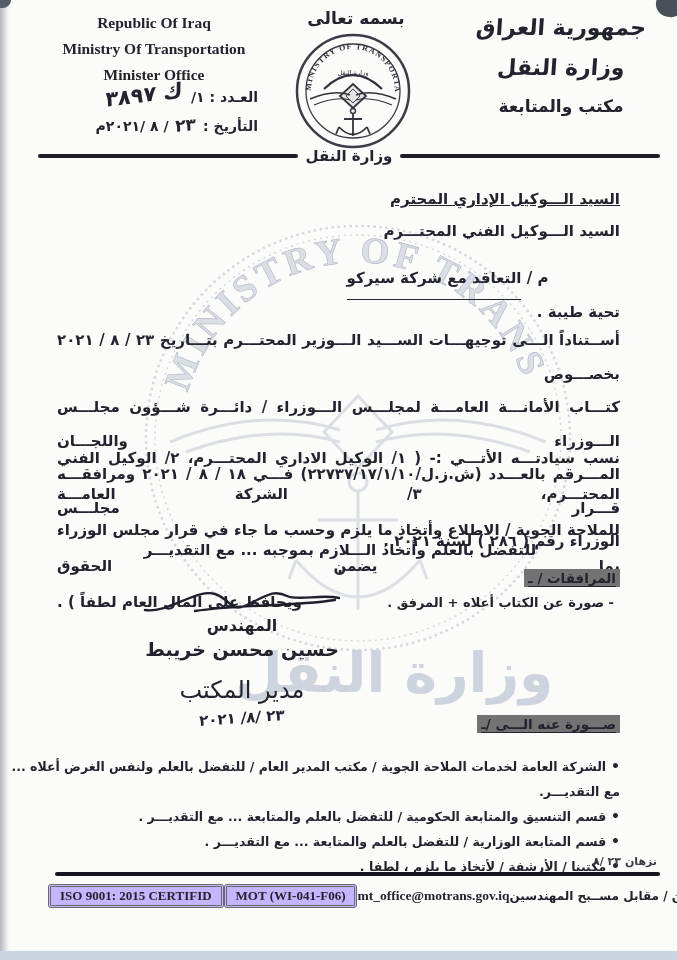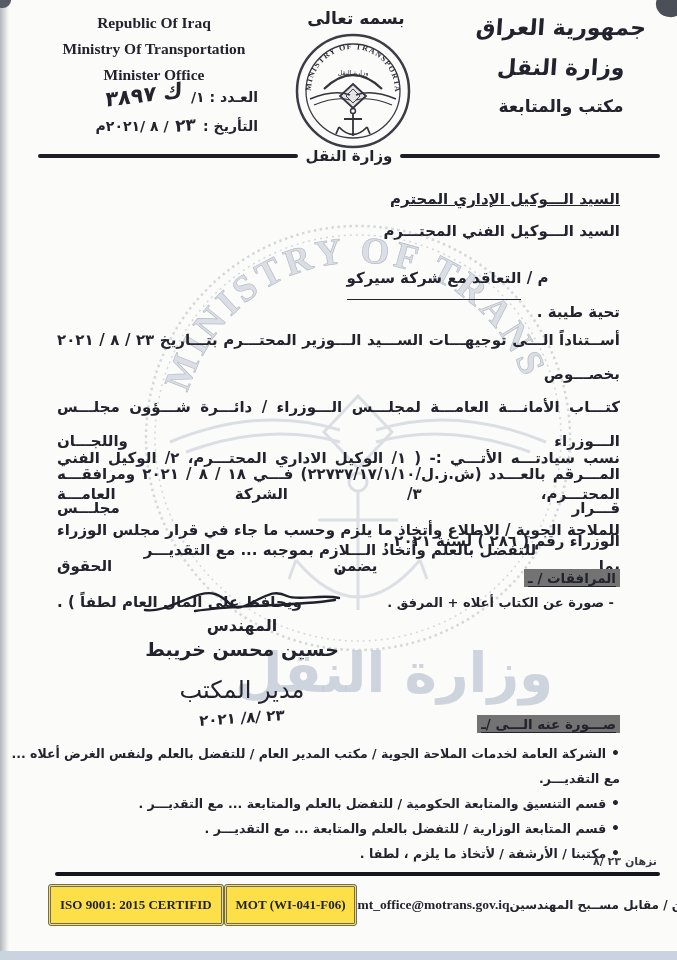--- a/index.html
+++ b/index.html
@@ -65,28 +65,28 @@
   .sig .t1{font-size:16px;font-weight:bold;margin-top:-4px;}
   .sig .name{font-size:19px;font-weight:900;margin-top:3px;}
   .sig .pos{font-size:24px;font-weight:400;margin-top:16px;}
   .sig .date{display:inline-block;font-size:15px;font-weight:bold;margin-top:5px;
              transform:rotate(-4deg) skewX(-5deg);}
 
   
   .copies{right:57px;top:716px;direction:rtl;text-align:right;font-size:13.5px;}
   .copies .li{line-height:25px;font-weight:bold;font-size:12.5px;}
   .copies .li::before{content:"•  ";font-size:14px;}
-  .copies .li.first{margin-top:9px;}
+  .copies .li.first{margin-top:22px;}
 
   
   .note{right:20px;top:855px;direction:rtl;font-size:11px;font-weight:bold;color:#3a3a44;}
   .frule{left:55px;top:872px;width:605px;height:4px;background:#15151d;border-radius:2px;}
   .footer{left:48px;top:884px;width:612px;display:flex;align-items:center;
           justify-content:space-between;}
-  .fbox{border:3px double #6a6a74;border-radius:3px;padding:10px 9px;background:#fde047;
+  .fbox{border:3px double #6a6a74;border-radius:3px;padding:1px 9px;background:#c4b5fd;
         font-family:"Liberation Serif",serif;font-weight:bold;font-size:13px;white-space:nowrap;}
   .femail{font-family:Liberation Serif, serif;font-weight:bold;font-size:13.5px;}
   .faddr{direction:rtl;font-weight:bold;font-size:12px;white-space:nowrap;}
 </style>
 </head>
 <body>
 
 <div class="page">
 
   <svg class="wm" width="677" height="960" viewBox="0 0 677 960">

